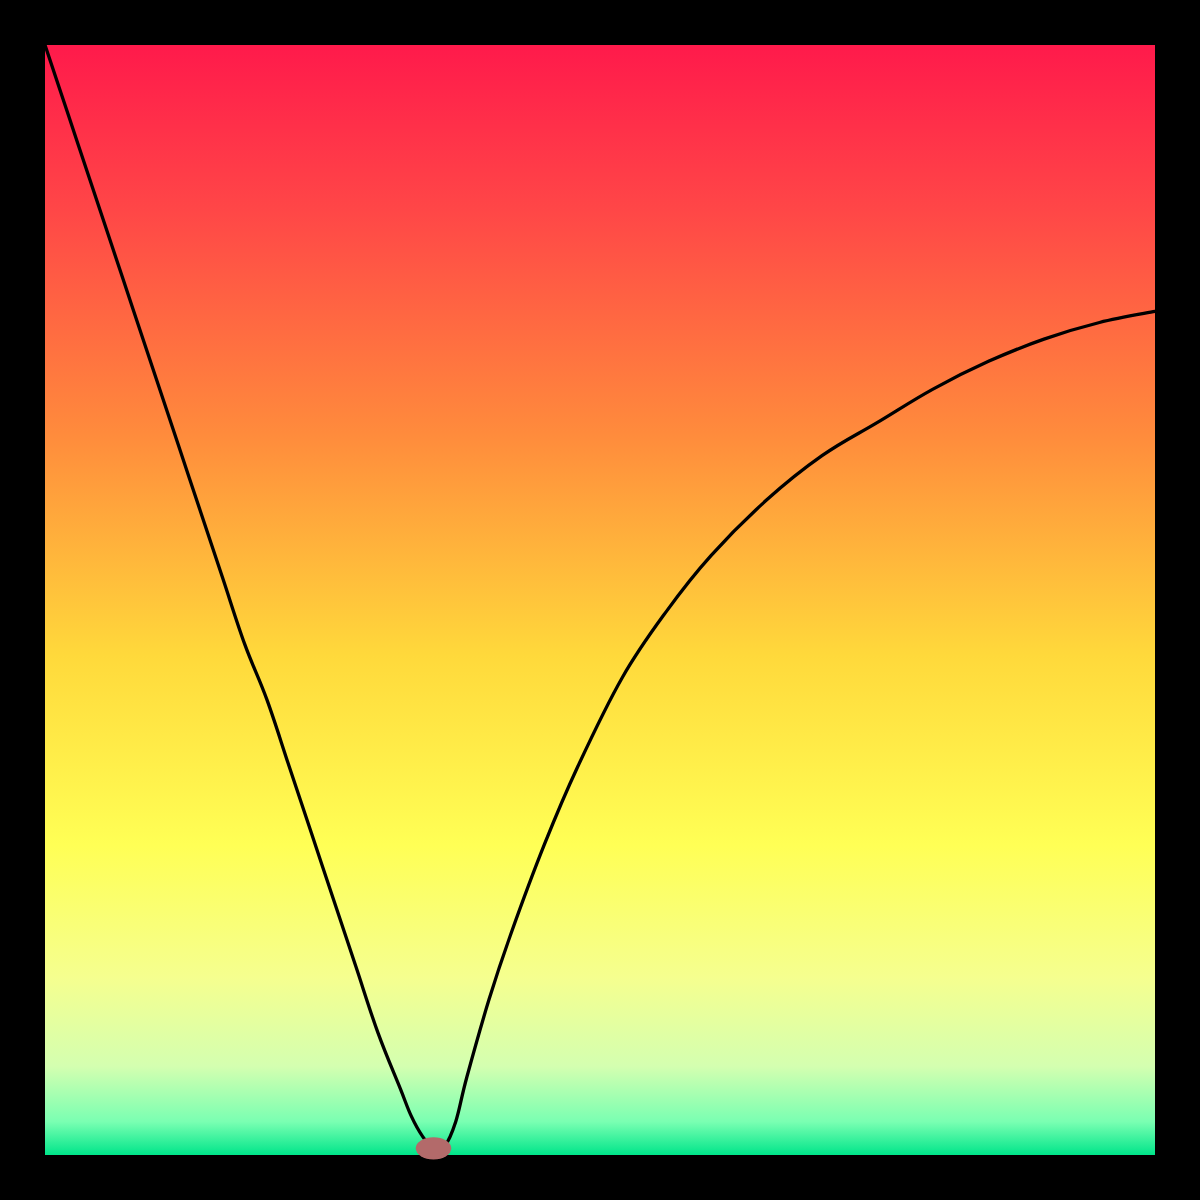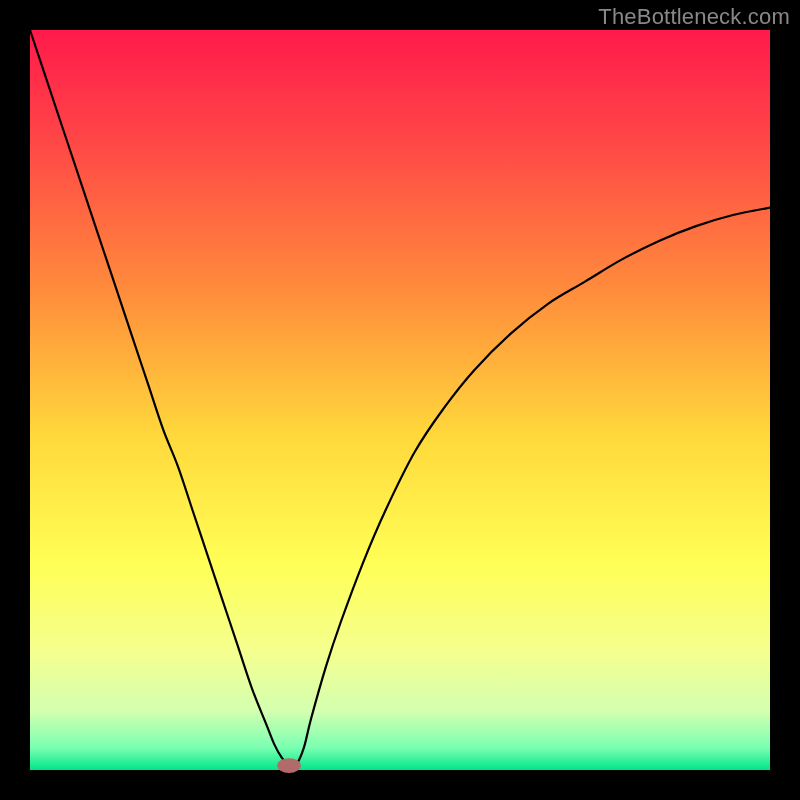--- a/index.html
+++ b/index.html
@@ -58,14 +58,13 @@
 </head>
 <body>
 
 <div class="frame">
   <div class="plot-area" style="background: linear-gradient(rgb(255, 26, 75) 0%, rgb(255, 71, 71) 15%, rgb(255, 139, 60) 35%, rgb(255, 217, 59) 55%, rgb(255, 255, 85) 72%, rgb(245, 255, 143) 84%, rgb(212, 255, 176) 92%, rgb(122, 255, 178) 97%, rgb(0, 229, 138) 100%);">
     <svg class="curve" viewBox="0 0 740 740" preserveAspectRatio="none">
       <path class="curve-path" d="M 0 0 C 2.664 7.992000000000016 9.472000000000001 28.4160000000001 14.8 44.40000000000009 C 20.128 60.384000000000086 24.272000000000002 72.81599999999996 29.6 88.79999999999995 C 34.928 104.78399999999995 39.071999999999996 117.21600000000004 44.4 133.20000000000005 C 49.728 149.18400000000005 53.872 161.61600000000004 59.2 177.60000000000002 C 64.528 193.584 68.672 206.01600000000002 74 222 C 79.328 237.98399999999998 83.472 250.41599999999997 88.8 266.4 C 94.128 282.38399999999996 98.272 294.81600000000003 103.60000000000001 310.8 C 108.92800000000001 326.784 113.072 339.216 118.4 355.2 C 123.72800000000001 371.18399999999997 127.87199999999999 384.948 133.2 399.59999999999997 C 138.528 414.25199999999995 142.672 421.94800000000004 148 436.6 C 153.328 451.252 157.472 465.016 162.8 481 C 168.12800000000001 496.984 172.272 509.416 177.6 525.4 C 182.928 541.384 187.072 553.8159999999999 192.4 569.8 C 197.728 585.784 201.872 598.216 207.20000000000002 614.2 C 212.52800000000002 630.1840000000001 216.672 643.948 222 658.6 C 227.328 673.2520000000001 232.804 685.61 236.8 695.6 C 240.79600000000002 705.59 241.536 708.3724000000001 244.20000000000002 714.1 C 246.86400000000003 719.8276 248.93600000000004 723.5572 251.60000000000002 727.42 C 254.264 731.2828 256.336 734.3611999999999 259 735.56 C 261.664 736.7588 263.736 737.2768000000001 266.4 734.08 C 269.06399999999996 730.8832 271.136 726.0584 273.8 717.8 C 276.464 709.5415999999999 277.204 702.8520000000001 281.2 688.2 C 285.19599999999997 673.548 290.67199999999997 653.716 296 636.4 C 301.32800000000003 619.084 304.14 610.648 310.8 592 C 317.46000000000004 573.352 325.008 552.78 333 532.8 C 340.992 512.8199999999999 345.876 500.98 355.2 481 C 364.524 461.02 374.144 440.448 384.8 421.8 C 395.456 403.15200000000004 403.744 392.052 414.40000000000003 377.40000000000003 C 425.05600000000004 362.74800000000005 432.012 353.71999999999997 444 340.4 C 455.988 327.08 467.68 315.38800000000003 481 303.40000000000003 C 494.32 291.41200000000003 504.68 283.124 518 273.8 C 531.32 264.476 541.68 259.592 555 251.59999999999997 C 568.32 243.60799999999998 578.68 236.72600000000003 592 229.40000000000003 C 605.32 222.07400000000004 615.68 216.89399999999998 629 210.89999999999998 C 642.32 204.90599999999998 652.68 200.76200000000003 666 196.10000000000002 C 679.32 191.43800000000002 689.68 188.33 703 185 C 716.32 181.67 733.34 178.93200000000002 740 177.60000000000002"></path>
       <ellipse class="min-marker" cx="259" cy="735.56" rx="11.84" ry="7.4" style="fill: rgb(179, 106, 106);"></ellipse>
     </svg>
   </div>
-  <div class="watermark">TheBottleneck.com</div>
 </div>
 
 </body></html>

